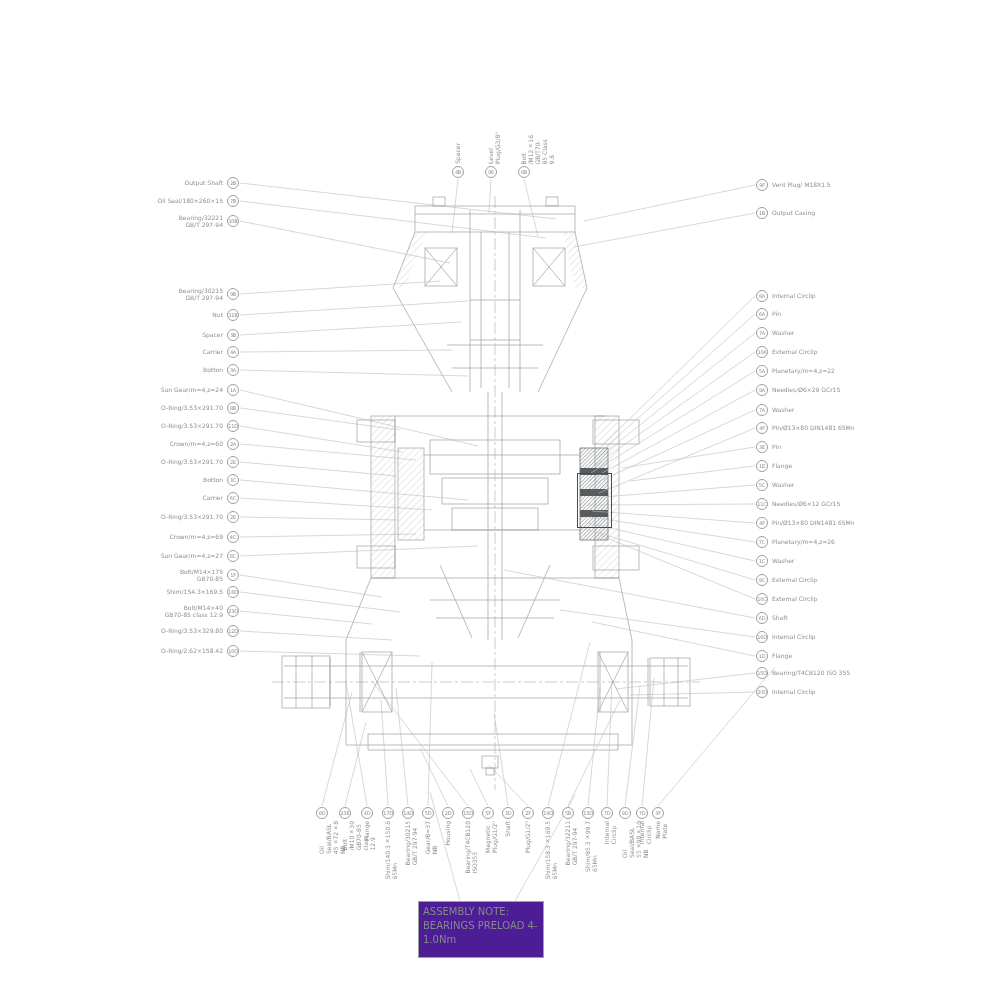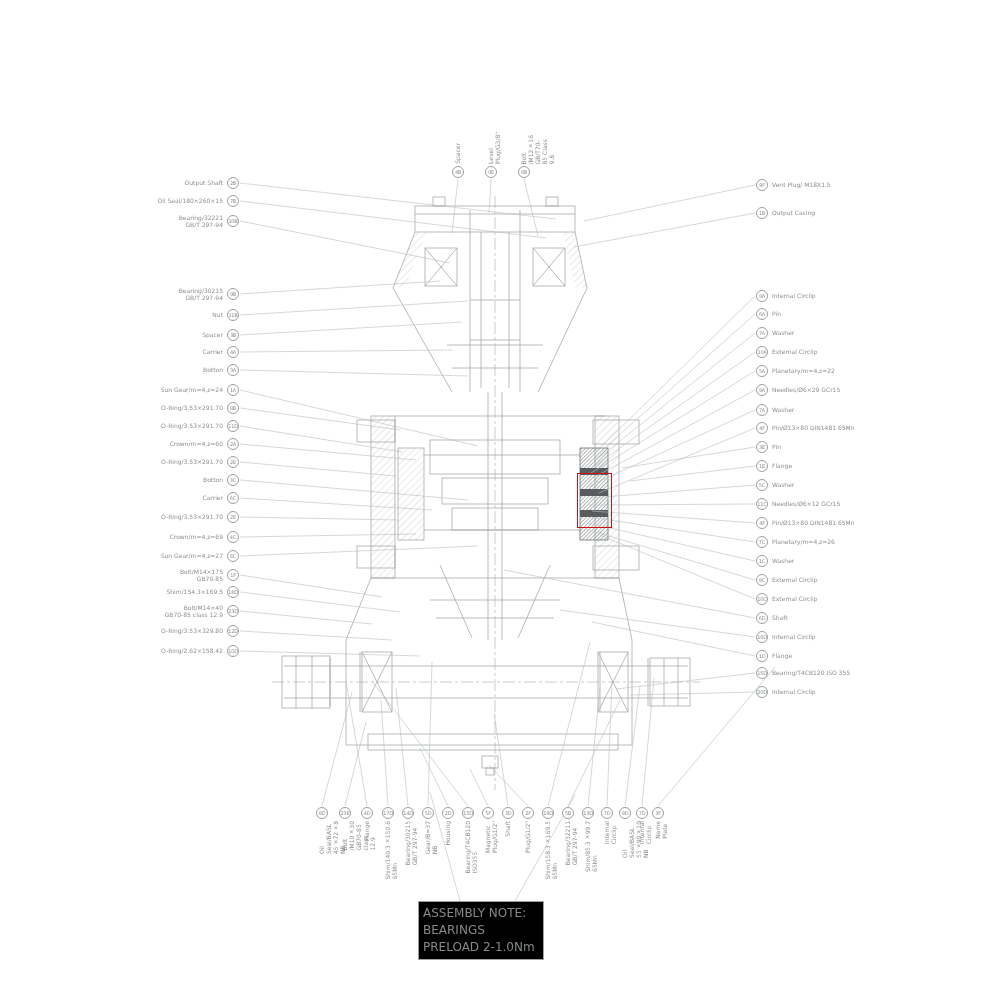--- a/index.html
+++ b/index.html
@@ -12,21 +12,21 @@
   .bubble{position:absolute;left:-6px;top:-6px;width:12px;height:12px;border:0.8px solid #9ba0a3;
     border-radius:50%;font-size:5px;line-height:1;display:flex;align-items:center;justify-content:center;
     color:#8b9094;background:#fff;letter-spacing:-0.2px}
   .c-left .txt{right:10px;top:0;transform:translateY(-50%);width:150px;text-align:right}
   .c-right .txt{left:10px;top:0;transform:translateY(-50%);width:175px;text-align:left}
   .c-top .txt,.c-bottom .txt{writing-mode:vertical-rl;transform:rotate(180deg);left:-4px;max-height:150px}
   .c-top .txt{bottom:8px}
   .c-bottom .txt{top:8px}
   #highlight{position:absolute;left:577px;top:473px;width:35px;height:55px;border:1.5px solid #d40f0f}
   #note{position:absolute;left:418px;top:901px;width:126px;border:0.9px solid #9ba0a3;
-    padding:3px 4px 4px 4px;font-size:12px;line-height:1.4;color:#85898c;background:#000000}
+    padding:3px 4px 10px 4px;font-size:10px;line-height:1.4;color:#85898c;background:#4c1d95}
 </style>
 </head>
 <body>
 
 <div id="stage">
 
   <svg class="draw" width="1000" height="1000" viewBox="0 0 1000 1000">
     <defs>
       <pattern id="h1" width="5" height="5" patternTransform="rotate(45)" patternUnits="userSpaceOnUse">
         <line x1="0" y1="0" x2="0" y2="5" stroke="#bcc0c2" stroke-width="0.7"></line>
@@ -454,16 +454,16 @@
       <div class="callout c-bottom" style="left: 658px; top: 813px;">
         <div class="txt">Name Plate</div>
         <div class="bubble">3F</div>
       </div>
     </div>
 
   <div id="highlight"></div>
 
   <div id="note">
     <div>ASSEMBLY NOTE:</div>
-    <div>BEARINGS PRELOAD 2-1.0Nm</div>
+    <div>BEARINGS PRELOAD 4-1.0Nm</div>
   </div>
 
 </div>
 
 </body></html>

